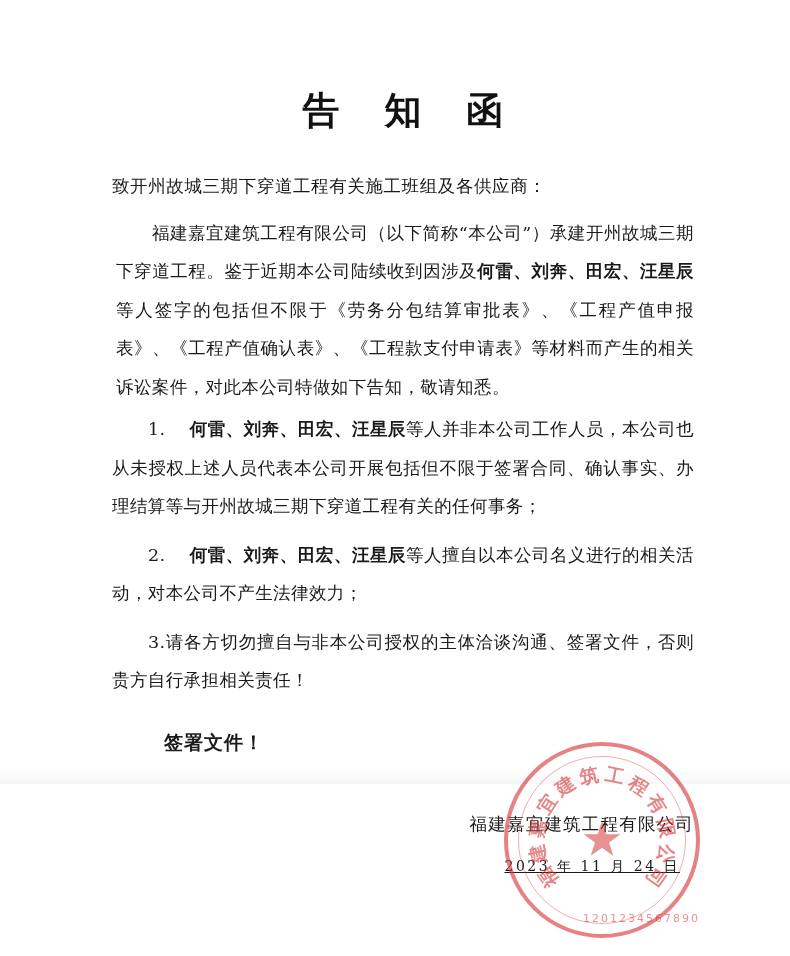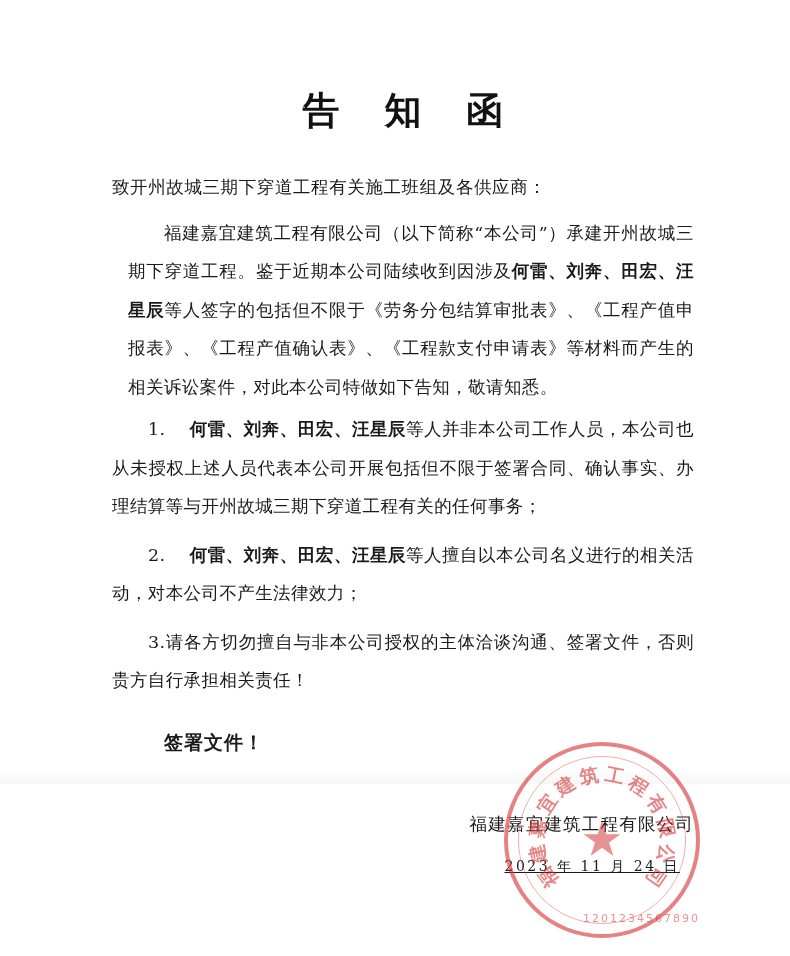--- a/index.html
+++ b/index.html
@@ -30,25 +30,26 @@
     margin: 0 0 34px 0;
     padding-left: 16px;
     color: #111;
     font-family: "DejaVu Serif", "Liberation Serif", serif;
   }
   .salutation {
     font-size: 17.5px;
     line-height: 2.05;
     margin: 0 0 8px 0;
     letter-spacing: 0.6px;
+    font-family: Liberation Mono, monospace;
   }
   p.body-para {
     font-size: 17.5px;
     line-height: 2.2;
-    margin: 0 0 4px 16px;
+    margin: 0 0 4px 4px;
     text-align: justify;
     letter-spacing: 0.4px;
   }
   .indent {
     text-indent: 36px;
   }
   .bold {
     font-weight: bold;
   }
   .numbered {

